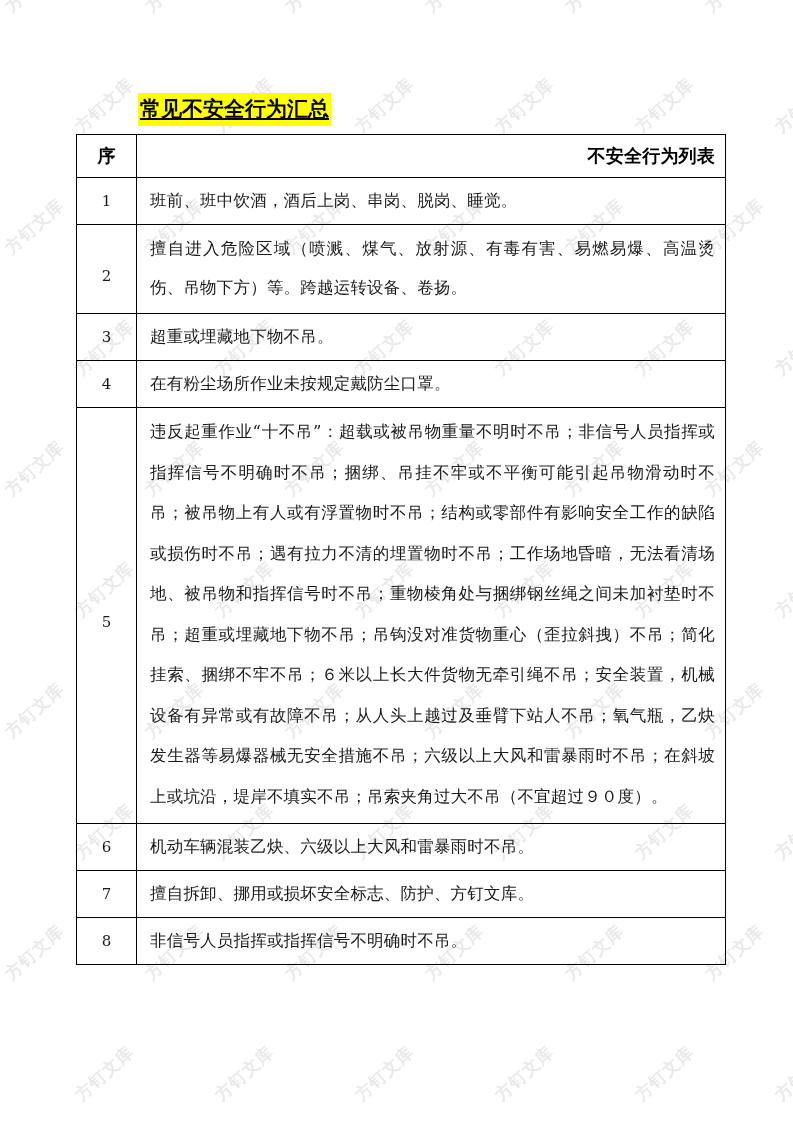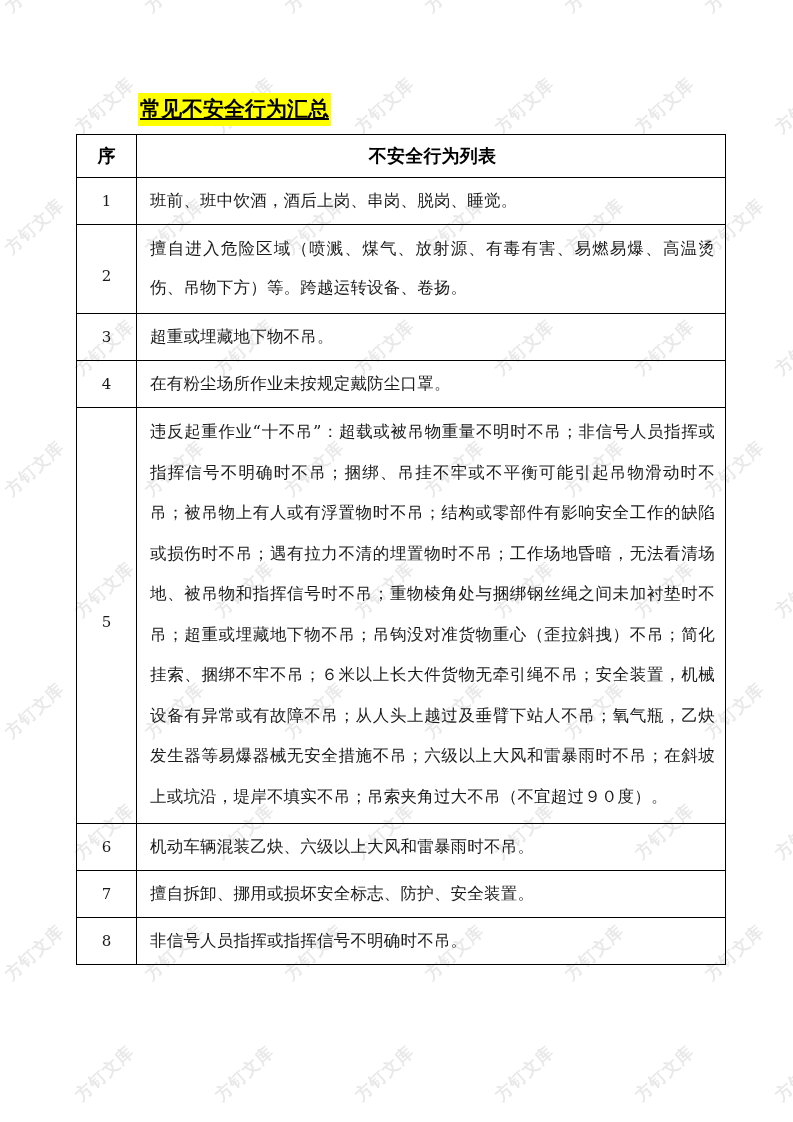--- a/index.html
+++ b/index.html
@@ -105,21 +105,21 @@
   tr.header-row .cell-index,
   tr.header-row .cell-desc {
     font-weight: bold;
     font-size: 18px;
     color: #000000;
     font-family: "DejaVu Sans", "Liberation Sans", sans-serif;
   }
   tr.header-row .cell-desc {
     line-height: 20px;
     padding: 11px 10px 11px 13px !important;
-    text-align: center;
+    text-align: right;
   }
   tr.header-row .cell-index { font-size: 18px; }
 
   tr.row-short .cell-desc { line-height: 20px; padding: 13px 10px 13px 13px !important; text-align: left;}
   tr.row-short .cell-index { vertical-align: middle; }
 
   tr.row-multi .cell-index { vertical-align: top; padding-top: 13px !important; }
   tr.row-tall  .cell-index { vertical-align: top; padding-top: 13px !important; }
 
   tr.row-multi .cell-desc { line-height: 39px; padding: 4px 10px 6px 13px !important; }
@@ -226,21 +226,21 @@
         <tr class="row-tall">
           <td class="cell-index">5</td>
           <td class="cell-desc">违反起重作业“十不吊”：超载或被吊物重量不明时不吊；非信号人员指挥或指挥信号不明确时不吊；捆绑、吊挂不牢或不平衡可能引起吊物滑动时不吊；被吊物上有人或有浮置物时不吊；结构或零部件有影响安全工作的缺陷或损伤时不吊；遇有拉力不清的埋置物时不吊；工作场地昏暗，无法看清场地、被吊物和指挥信号时不吊；重物棱角处与捆绑钢丝绳之间未加衬垫时不吊；超重或埋藏地下物不吊；吊钩没对准货物重心（歪拉斜拽）不吊；简化挂索、捆绑不牢不吊；６米以上长大件货物无牵引绳不吊；安全装置，机械设备有异常或有故障不吊；从人头上越过及垂臂下站人不吊；氧气瓶，乙炔发生器等易爆器械无安全措施不吊；六级以上大风和雷暴雨时不吊；在斜坡上或坑沿，堤岸不填实不吊；吊索夹角过大不吊（不宜超过９０度）。</td>
         </tr>
         <tr class="row-short">
           <td class="cell-index">6</td>
           <td class="cell-desc">机动车辆混装乙炔、六级以上大风和雷暴雨时不吊。</td>
         </tr>
         <tr class="row-short">
           <td class="cell-index">7</td>
-          <td class="cell-desc">擅自拆卸、挪用或损坏安全标志、防护、安全装置。</td>
+          <td class="cell-desc">擅自拆卸、挪用或损坏安全标志、防护、方钉文库。</td>
         </tr>
         <tr class="row-short">
           <td class="cell-index">8</td>
           <td class="cell-desc">非信号人员指挥或指挥信号不明确时不吊。</td>
         </tr>
       </tbody>
   </table>
 
 </div>
 

